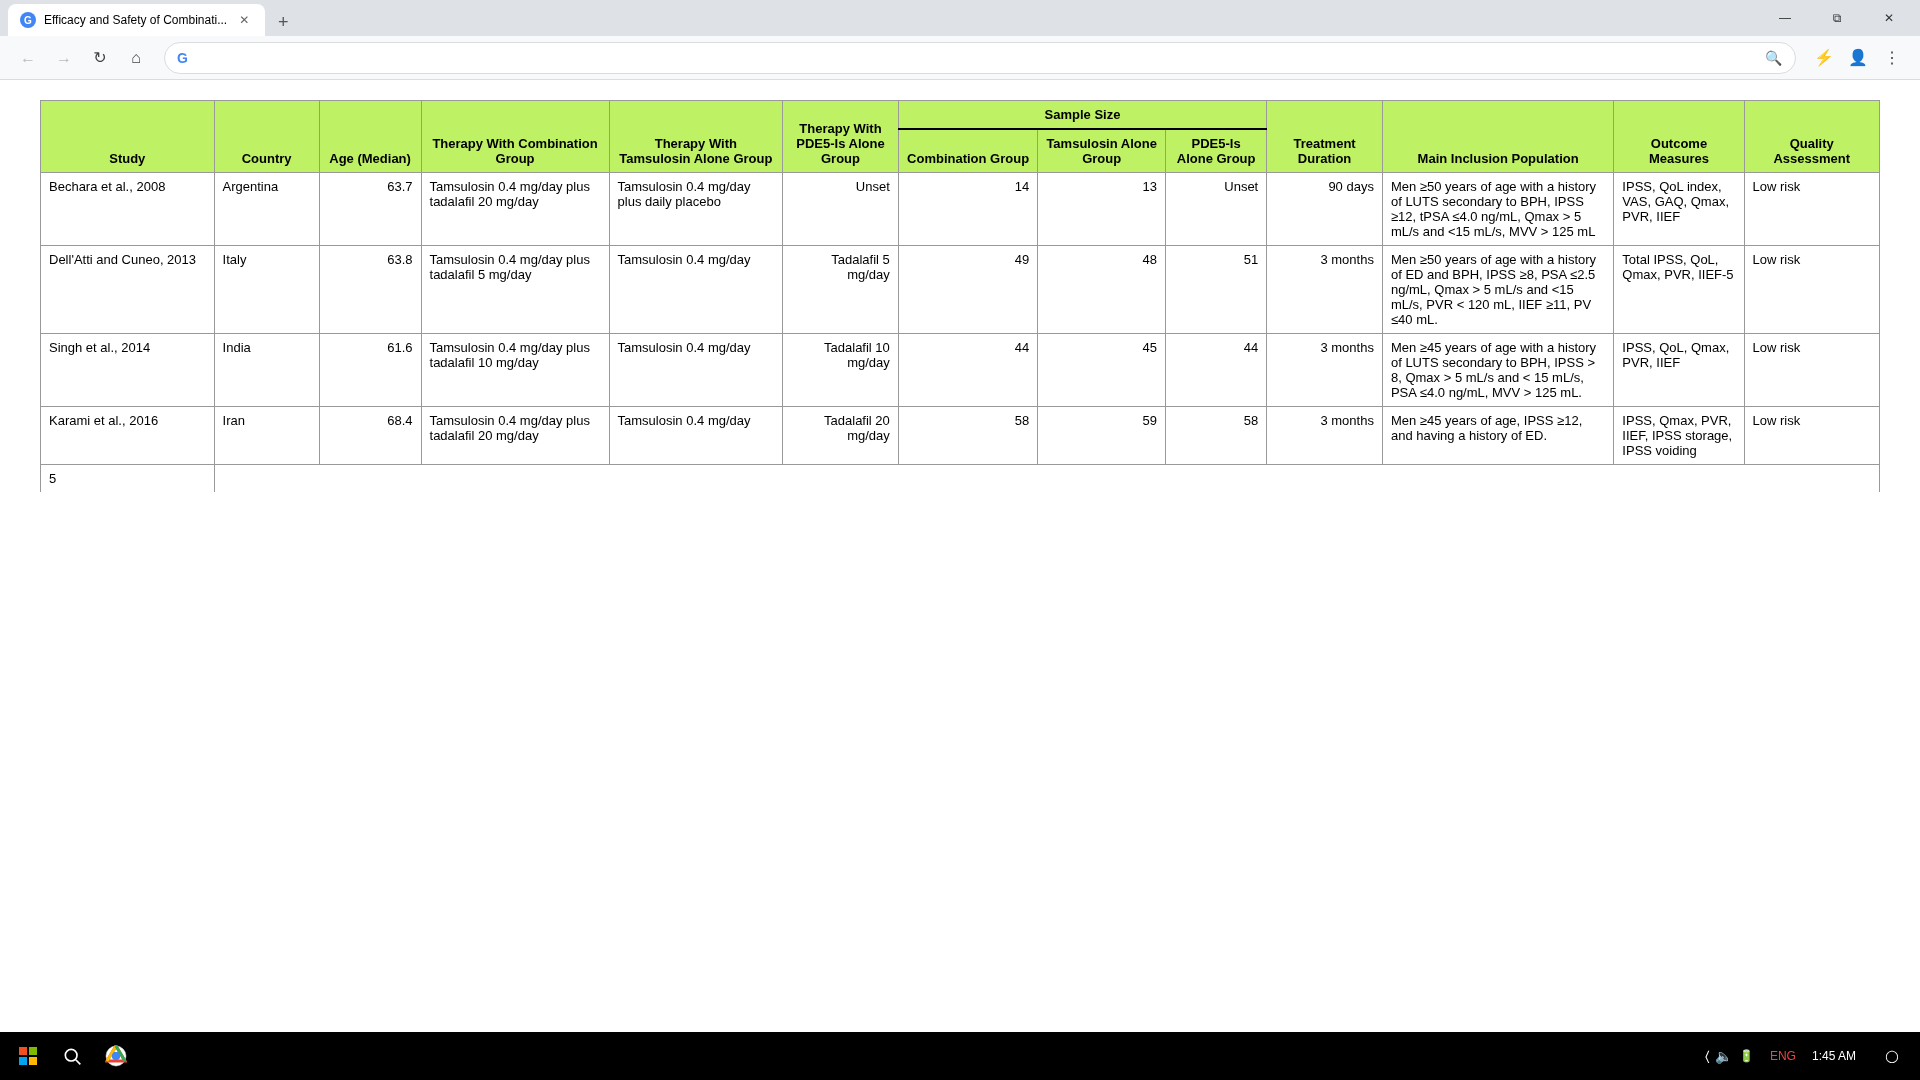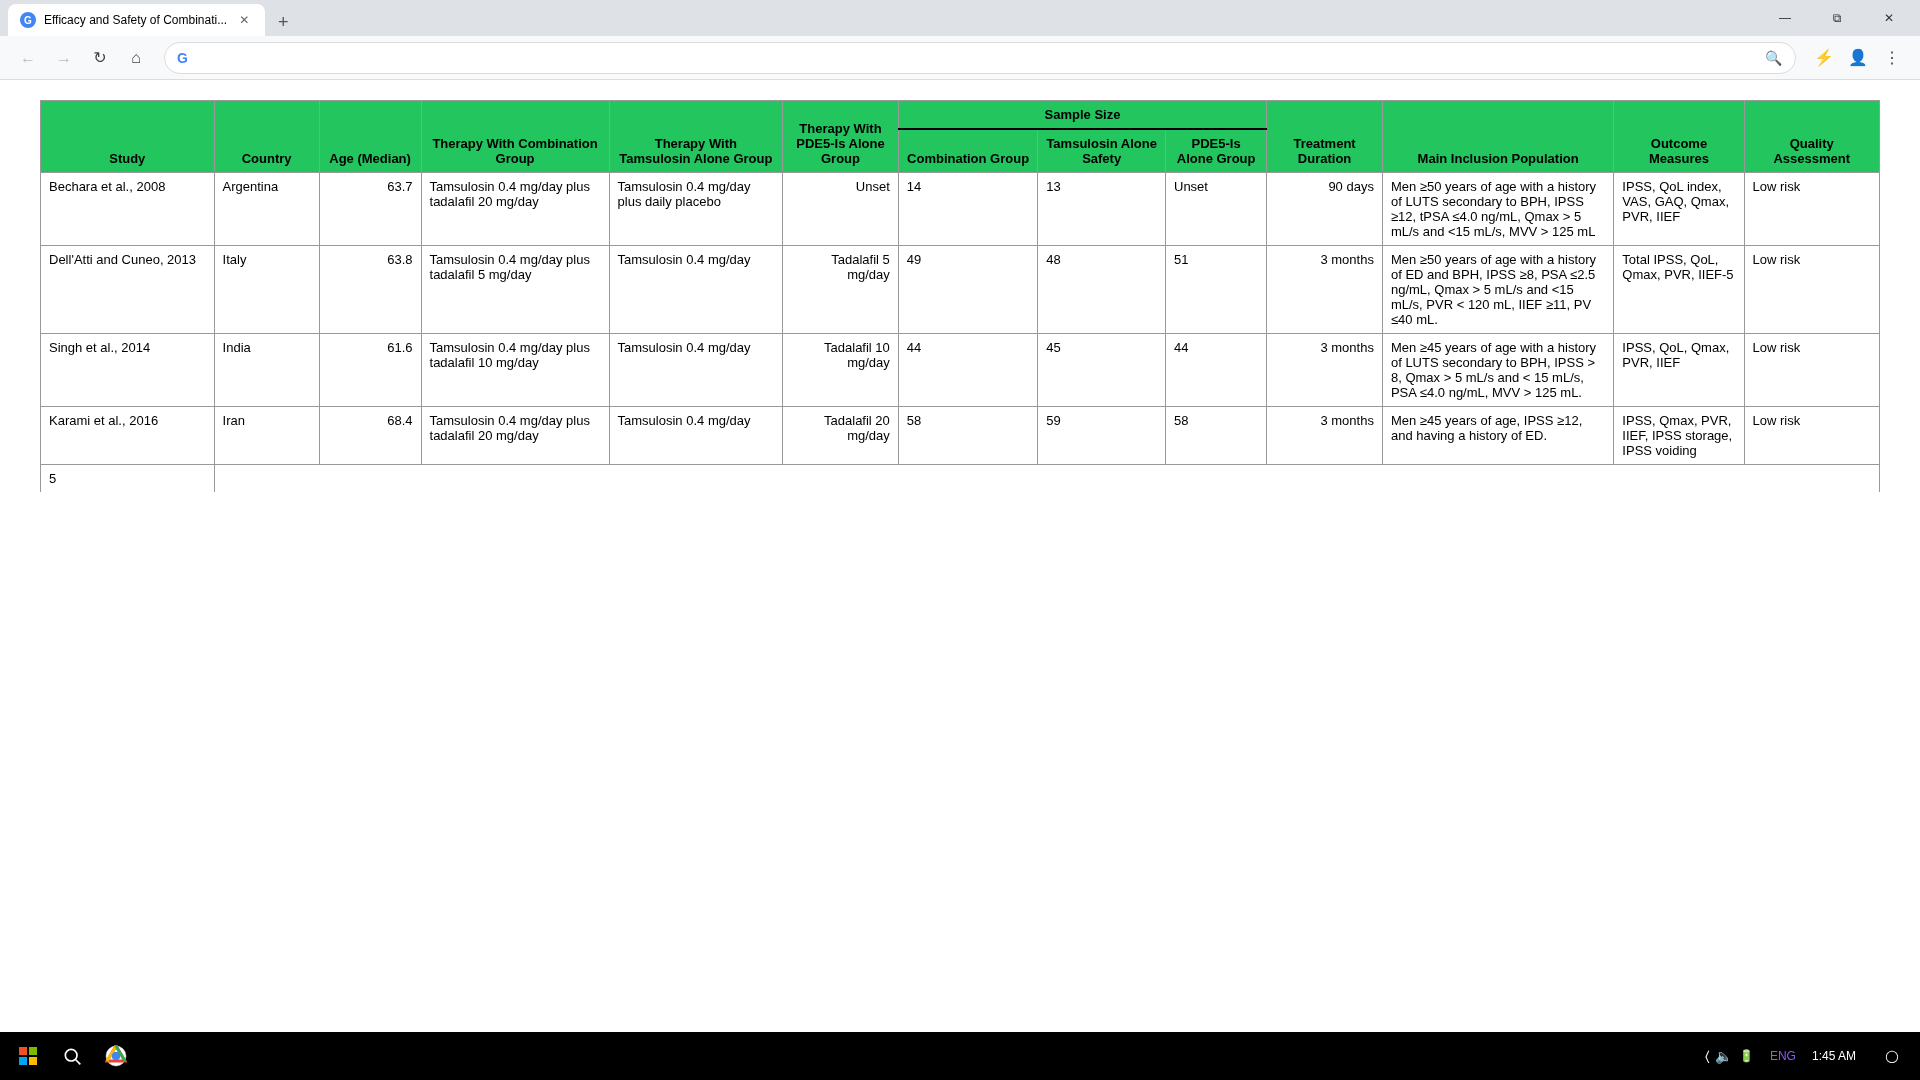--- a/index.html
+++ b/index.html
@@ -183,21 +183,21 @@
       font-size: 13px;
     }
 
     .data-table th {
       border: 1px solid #999;
       padding: 6px 8px;
       text-align: center;
       vertical-align: bottom;
       font-weight: bold;
       font-size: 13px;
-      background: #22c55e;
+      background: #bef264;
     }
 
     .data-table td {
       border: 1px solid #999;
       padding: 6px 8px;
       vertical-align: top;
       font-size: 13px;
     }
 
     .sample-size-header {
@@ -213,21 +213,21 @@
     .col-therapy-pde5 { width: 80px; }
     .col-combination { width: 80px; text-align: center; }
     .col-tamsulosin { width: 80px; text-align: center; }
     .col-pde5 { width: 70px; text-align: center; }
     .col-treatment { width: 80px; text-align: center; }
     .col-inclusion { width: 160px; }
     .col-outcome { width: 90px; }
     .col-quality { width: 80px; }
 
     td.center { text-align: right; }
-    td.numeric { text-align: left; margin-top: 12px; }
+    td.numeric { text-align: right; margin-top: 12px; }
 
     .taskbar {
       background: #000;
       height: 48px;
       display: flex;
       align-items: center;
       padding: 0 8px;
       gap: 4px;
       position: fixed;
       bottom: 0;
@@ -344,21 +344,21 @@
           <th rowspan="2" class="col-therapy-tams">Therapy With Tamsulosin Alone Group</th>
           <th rowspan="2" class="col-therapy-pde5">Therapy With PDE5-Is Alone Group</th>
           <th colspan="3" class="sample-size-header">Sample Size</th>
           <th rowspan="2" class="col-treatment">Treatment Duration</th>
           <th rowspan="2" class="col-inclusion">Main Inclusion Population</th>
           <th rowspan="2" class="col-outcome">Outcome Measures</th>
           <th rowspan="2" class="col-quality">Quality Assessment</th>
         </tr>
         <tr>
           <th class="col-combination">Combination Group</th>
-          <th class="col-tamsulosin">Tamsulosin Alone Safety</th>
+          <th class="col-tamsulosin">Tamsulosin Alone Group</th>
           <th class="col-pde5">PDE5-Is Alone Group</th>
         </tr>
       </thead>
       <tbody>
 
         <tr>
           <td>Bechara et al., 2008</td>
           <td>Argentina</td>
           <td class="center">63.7</td>
           <td>Tamsulosin 0.4 mg/day plus tadalafil 20 mg/day</td>
@@ -454,21 +454,21 @@
         <path d="M11 1 L20 16" stroke="#34a853" stroke-width="3" fill="none"></path>
         <circle cx="11" cy="11" r="4" fill="#4285f4"></circle>
       </svg>
     </div>
     <div class="taskbar-right">
       <div class="sys-icons">
         <span style="color:#fff; font-size:14px;">〈</span>
         <span style="color:#fff; font-size:14px;">🔈</span>
         <span style="color:#fff; font-size:12px;">🔋</span>
       </div>
-      <span style="color:#8b5cf6; font-size:12px;">ENG</span>
+      <span style="color:#ef4444; font-size:12px;">ENG</span>
       <div class="clock">
         <span>1:45 AM</span>
       </div>
       <div class="notification-btn">◯</div>
     </div>
   </div>
 
 </div>
 
 </body></html>

